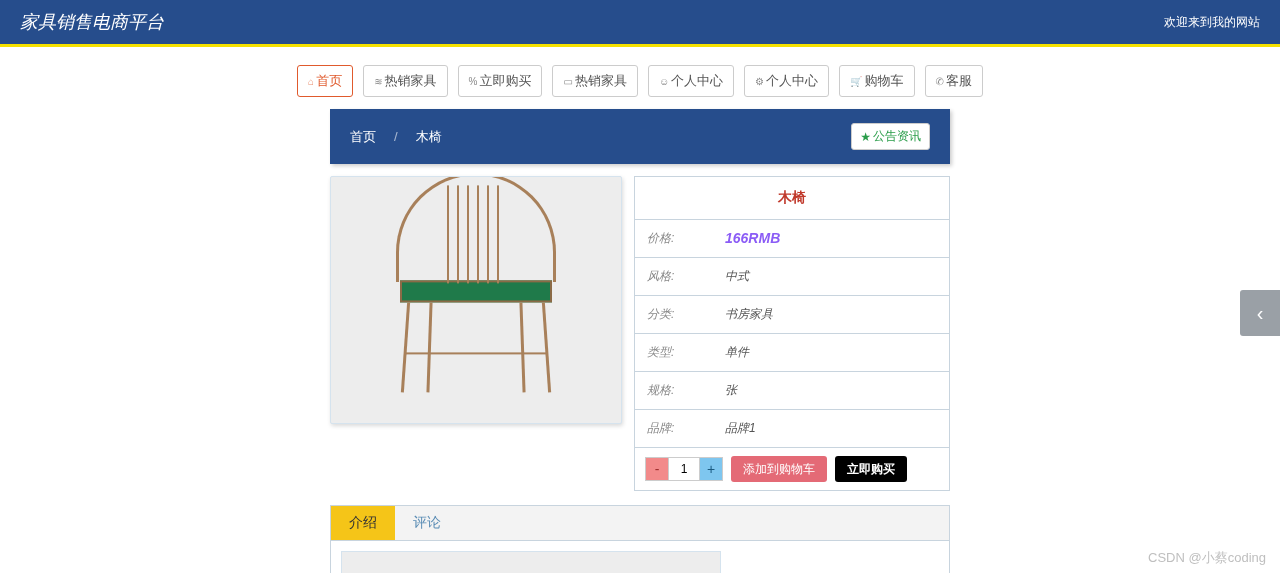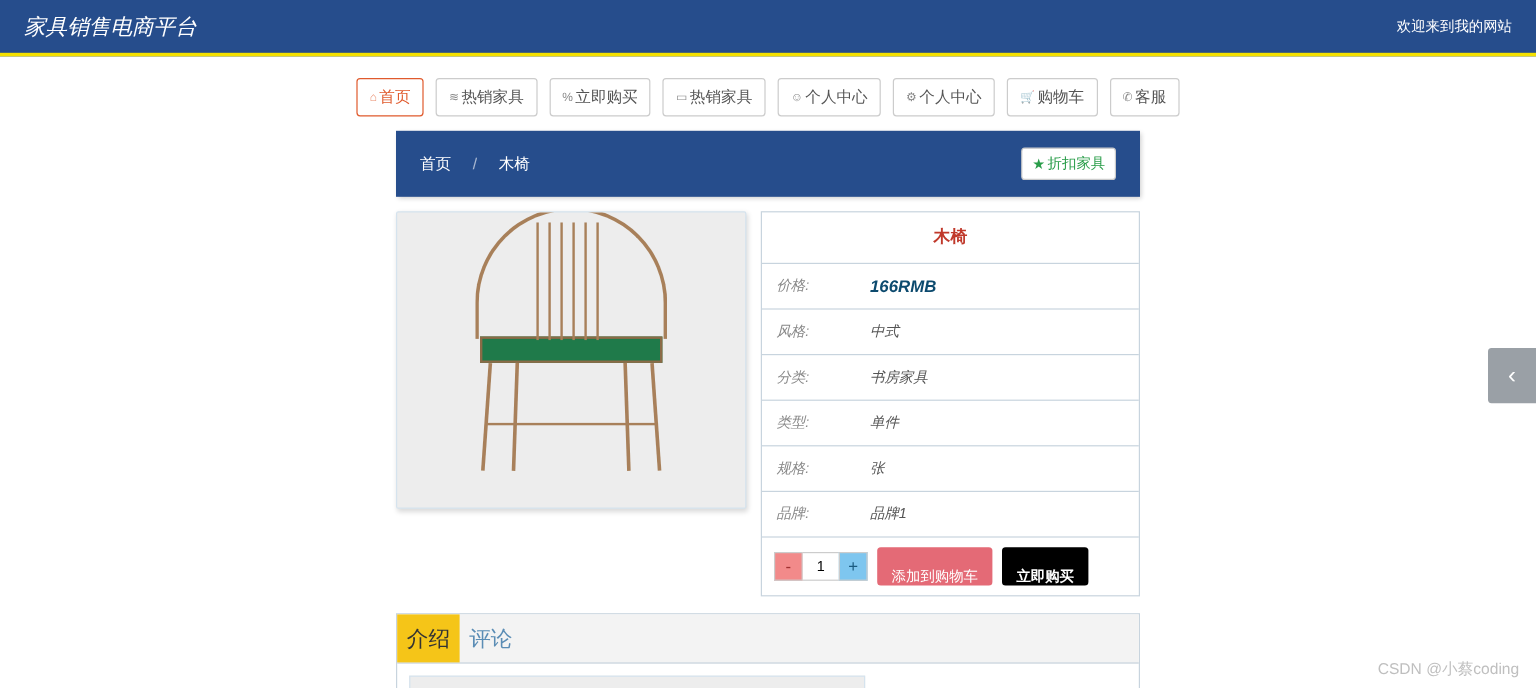--- a/index.html
+++ b/index.html
@@ -116,59 +116,59 @@
     .info-row {
       display: flex;
       padding: 10px 12px;
       font-size: 12px;
       border-bottom: 1px solid #c8d4de;
       color: #555;
       font-style: italic;
     }
     .info-label { width: 78px; color: #888; }
     .info-value { flex: 1; }
-    .price-value { color: #0c4a6e; font-weight: bold; font-size: 14px; }
+    .price-value { color: #8b5cf6; font-weight: bold; font-size: 14px; }
     
     .action-row {
       padding: 8px 10px;
       display: flex;
       gap: 8px;
       align-items: center;
     }
     .stepper { display: flex; }
     .step-btn {
       width: 24px; height: 24px;
       border: 1px solid #ccc;
       display: flex; align-items: center; justify-content: center;
       font-size: 14px; cursor: pointer;
     }
     .step-minus { background: #f28a8a; color: #a13030; }
     .step-plus { background: #7ec6ef; color: #1a5a80; }
     .step-qty { width: 30px; height: 24px; border: 1px solid #ccc; border-left: none; border-right: none; text-align: center; font-size: 12px; }
     .act-btn {
-      height: 26px; padding: 16px 12px; border: none; border-radius: 3px;
+      height: 26px; padding: 4px 12px; border: none; border-radius: 3px;
       color: #fff; font-size: 12px; cursor: pointer;
     }
     .btn-cart { background: #e46a76; }
     .btn-buy { background: #000000; font-weight: bold; }
     
     .tabs-panel {
       margin-top: 14px;
       border: 1px solid #c8d4de;
       background: #fff;
     }
     .tabs-header {
       display: flex;
       background: #f3f3f3;
       border-bottom: 1px solid #c8d4de;
       align-items: stretch;
     }
     .tab {
-      padding: 8px 8px;
-      font-size: 18px;
+      padding: 8px 18px;
+      font-size: 14px;
       color: #5b8db5;
       cursor: pointer;
     }
     .tab.active {
       background: #f5c518;
       color: #333;
     }
     .tabs-body { padding: 10px; }
     .thumb { width: 380px; height: 28px; background: #ededed; border: 1px solid #d5e3ee; }
     
@@ -233,21 +233,21 @@
 
 <div class="content">
   <div class="breadcrumb-bar">
     <div class="breadcrumb">
       <span>首页</span>
       <span class="breadcrumb-sep">/</span>
       <span>木椅</span>
     </div>
     <button class="fav-btn">
       <span>★</span>
-      <span>折扣家具</span>
+      <span>公告资讯</span>
     </button>
   </div>
 
   <div class="product-row">
     <div class="image-card">
       <div class="chair">
         <div class="chair-back">
           <div class="chair-slats">
               <span></span>
               <span></span>

